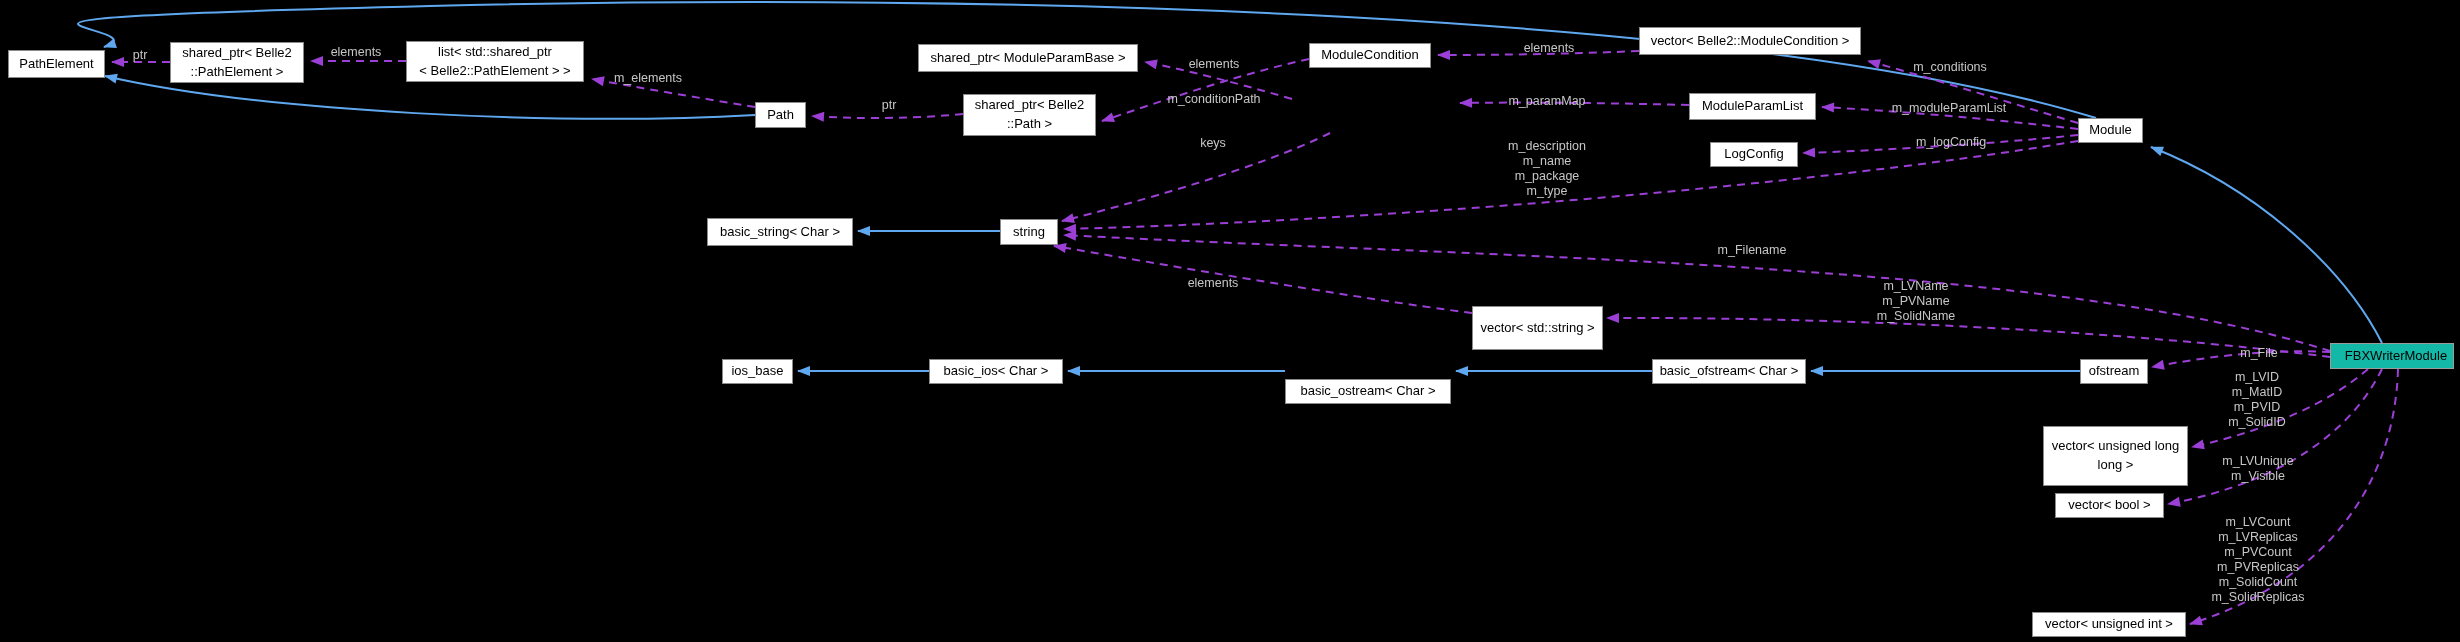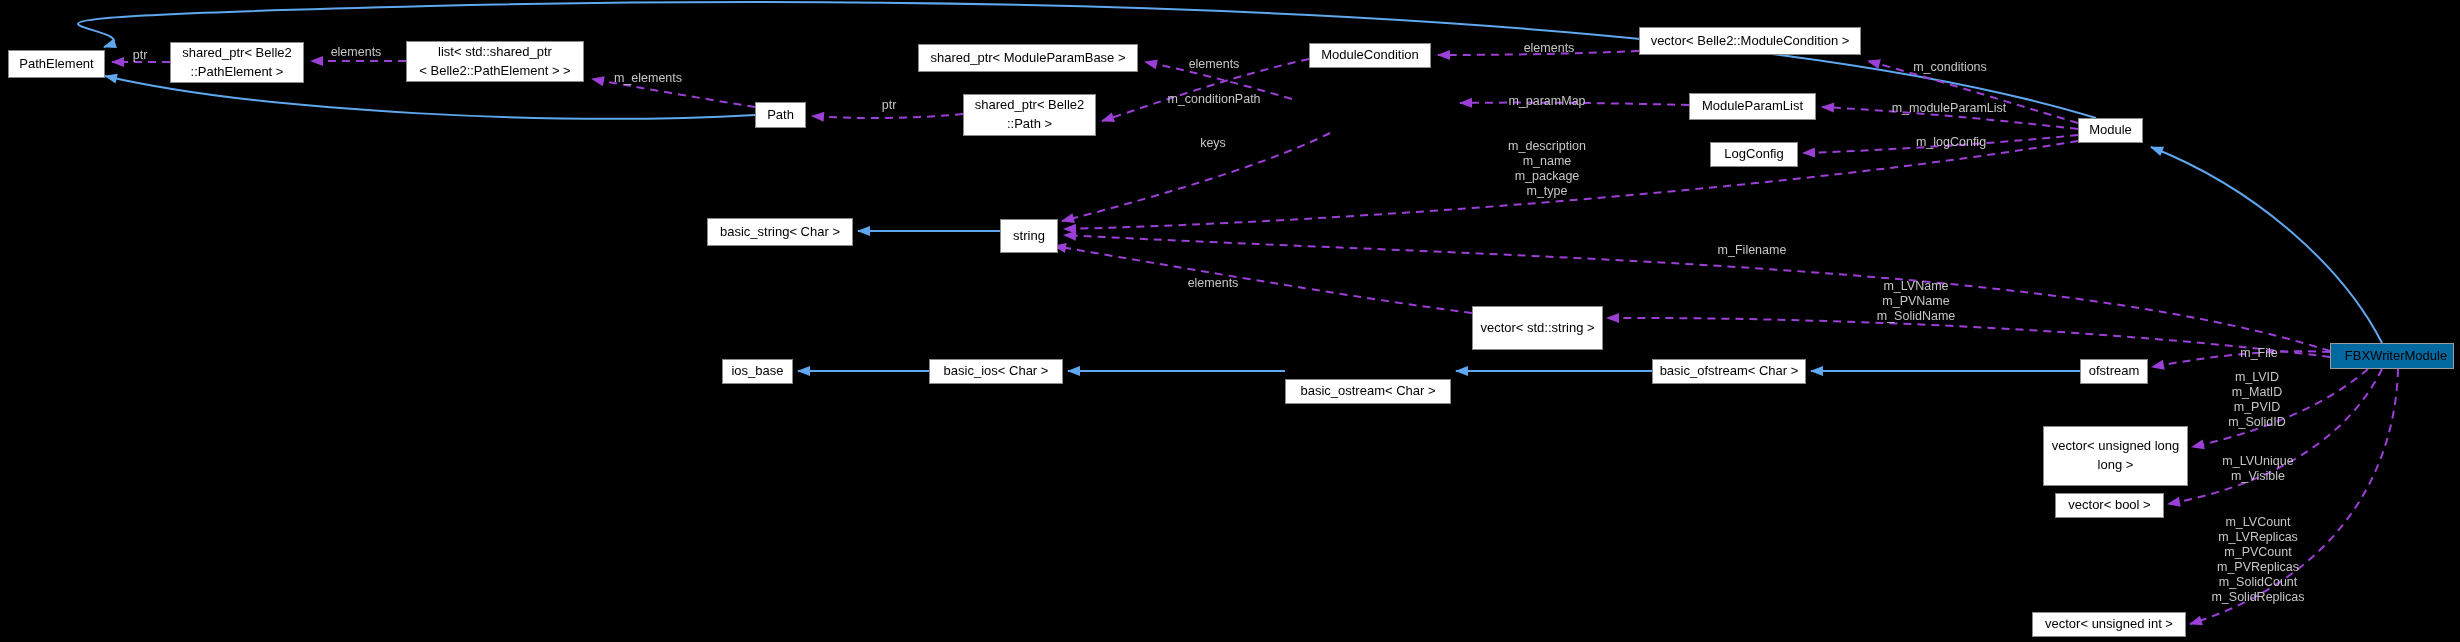--- a/index.html
+++ b/index.html
@@ -16,21 +16,21 @@
     box-sizing:border-box;
     background:#ffffff;
     border:1.5px solid #8a8a8a;
     color:#000;
     display:flex;align-items:center;justify-content:center;
     text-align:center;
     font-size:13px;line-height:1.45;
     white-space:pre-line;
     z-index:2;
   }
-  .node.hl{background:#0369a1;border-color:#9c9c9c;padding-left:8px;}
+  .node.hl{background:#14b8a6;border-color:#9c9c9c;padding-left:8px;}
   .elabel{
     position:absolute;
     transform:translate(-50%,-50%);
     color:#c6c6c6;
     font-size:12.5px;line-height:1.2;
     text-align:center;
     white-space:pre-line;
     z-index:1;
   }
   .ed{fill:none;}
@@ -91,21 +91,21 @@
   <div class="node" style="left:755px;top:102px;width:51px;height:26px">Path</div>
   <div class="node" style="left:918px;top:44px;width:220px;height:28px">shared_ptr&lt; ModuleParamBase &gt;</div>
   <div class="node" style="left:963px;top:94px;width:133px;height:42px">shared_ptr&lt; Belle2
 ::Path &gt;</div>
   <div class="node" style="left:1309px;top:43px;width:122px;height:25px">ModuleCondition</div>
   <div class="node" style="left:1639px;top:27px;width:222px;height:28px">vector&lt; Belle2::ModuleCondition &gt;</div>
   <div class="node" style="left:1689px;top:93px;width:127px;height:27px">ModuleParamList</div>
   <div class="node" style="left:1710px;top:142px;width:88px;height:25px">LogConfig</div>
   <div class="node" style="left:2078px;top:118px;width:65px;height:25px">Module</div>
   <div class="node" style="left:707px;top:218px;width:146px;height:28px">basic_string&lt; Char &gt;</div>
-  <div class="node" style="left:1000px;top:219px;width:58px;height:34px">string</div>
+  <div class="node" style="left:1000px;top:219px;width:58px;height:26px">string</div>
   <div class="node" style="left:1472px;top:306px;width:131px;height:44px">vector&lt; std::string &gt;</div>
   <div class="node" style="left:722px;top:359px;width:71px;height:25px">ios_base</div>
   <div class="node" style="left:929px;top:359px;width:134px;height:25px">basic_ios&lt; Char &gt;</div>
   <div class="node" style="left:1285px;top:379px;width:166px;height:25px">basic_ostream&lt; Char &gt;</div>
   <div class="node" style="left:1652px;top:359px;width:154px;height:25px">basic_ofstream&lt; Char &gt;</div>
   <div class="node" style="left:2080px;top:359px;width:68px;height:25px">ofstream</div>
   <div class="node" style="left:2043px;top:426px;width:145px;height:60px">vector&lt; unsigned long
 long &gt;</div>
   <div class="node" style="left:2055px;top:493px;width:109px;height:25px">vector&lt; bool &gt;</div>
   <div class="node" style="left:2032px;top:612px;width:154px;height:25px">vector&lt; unsigned int &gt;</div>

